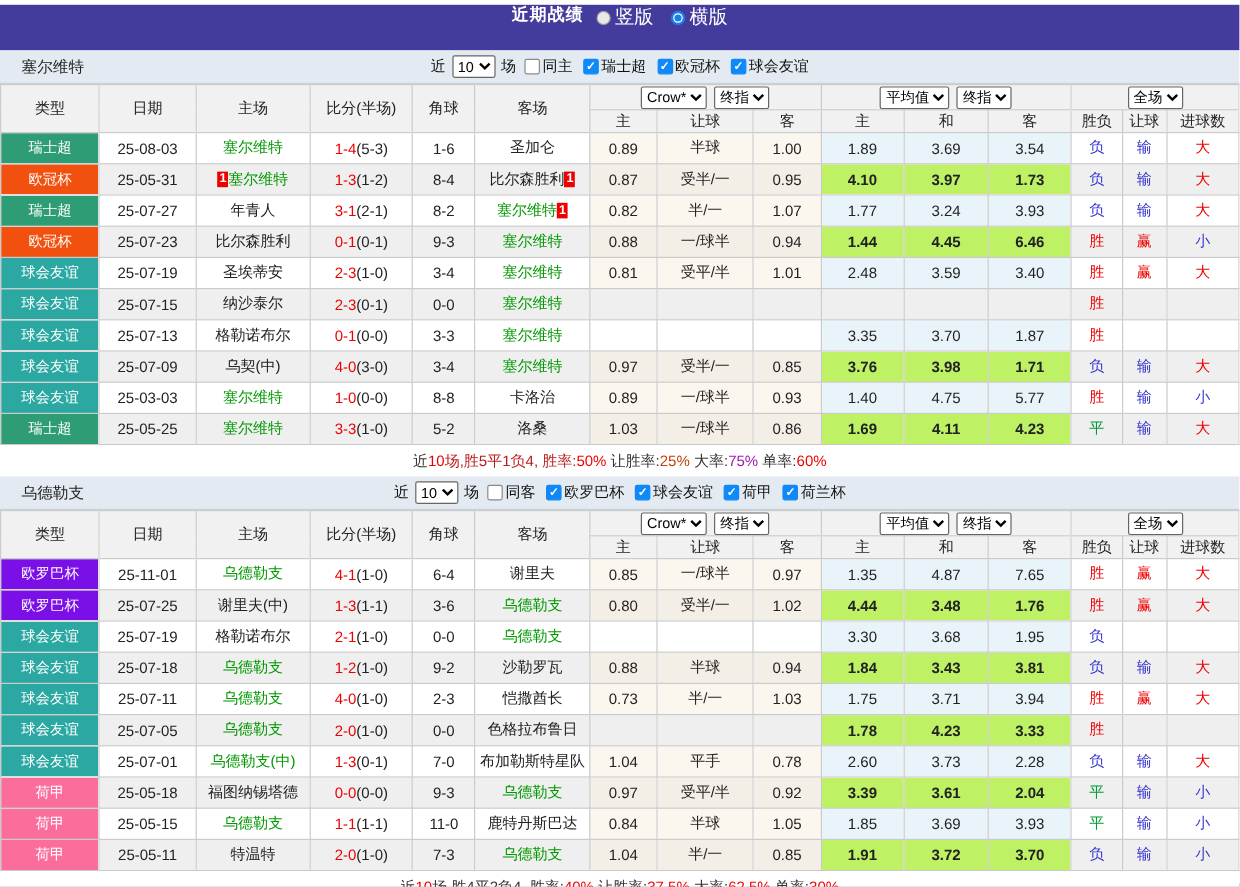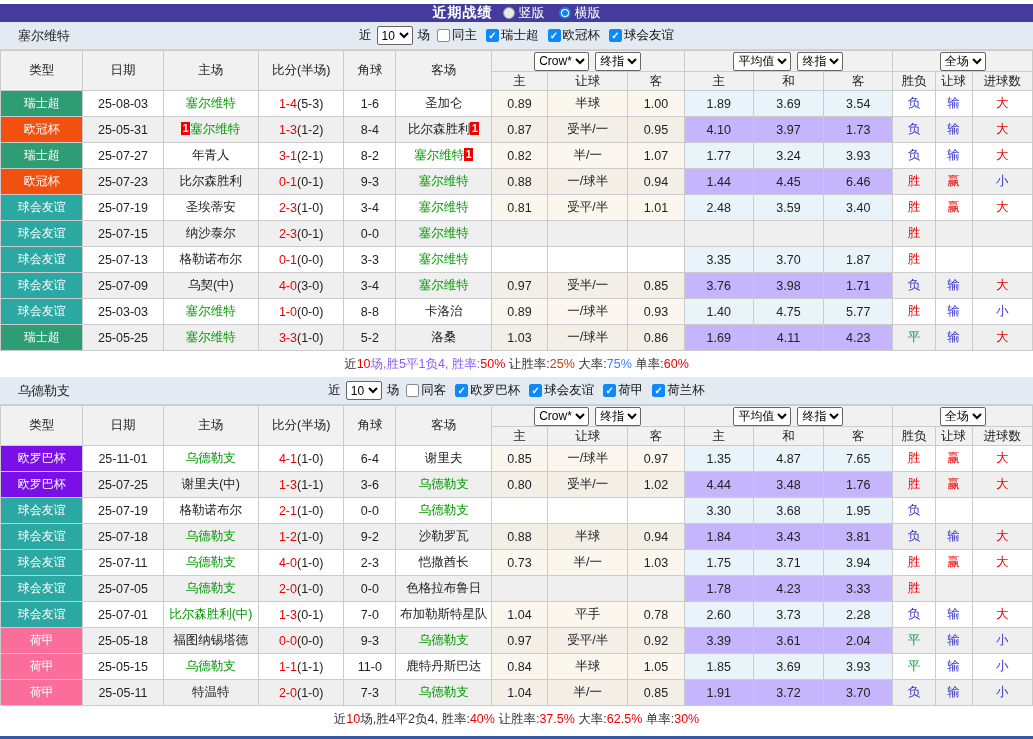--- a/index.html
+++ b/index.html
@@ -6,25 +6,25 @@
   body {
     width: 1033px; height: 739px; overflow: hidden;
     font-family: "Liberation Sans", sans-serif;
     background: #fff; color: #222;
   }
   .page { width: 1033px; height: 739px; border-bottom: 3px solid #3B55A6; background:#fff; }
   .topgap { height: 4px; background: #fff; }
 
   
   .titlebar {
-    height: 18px; background: #443C9C; color: #fff;
-    display: flex; align-items: flex-end; justify-content: center; gap: 10px;
+    height: 38px; background: #443C9C; color: #fff;
+    display: flex; align-items: flex-start; justify-content: center; gap: 10px;
   }
   .titlebar .title { font-size: 14px; font-weight: bold; letter-spacing: 1px; }
-  .radios { display: flex; align-items: center; gap: 14px; font-size: 13px; }
+  .radios { display: flex; align-items: center; gap: 14px; font-size: 16px; }
   .radio-pair { display: inline-flex; align-items: center; gap: 4px; cursor: pointer; }
   .radio {
     width: 12px; height: 12px; border-radius: 50%;
     background: #E9E9E9; border: 1px solid #9A9A9A; display: inline-block;
   }
   .radio.checked {
     background: #fff; border: 2px solid #1B7FE8; position: relative;
   }
   .radio.checked::after {
     content: ""; position: absolute; left: 1px; top: 1px;
@@ -60,21 +60,21 @@
   }
   thead th { background: #F1F1F1; }
   thead tr.selrow th { height: 21px; border-bottom: none; }
   thead tr.subrow th { height: 19px; }
   tbody td { height: 26px; }
   tr.alt td { background: #EFEFEF; }
   td.type { color: #fff; font-size: 12px; }
   td.crow-t { background: #FBF7EE; }
   tr.alt td.crow-t { background: #F3EFE6; }
   td.avg-t { background: #E9F4FA; }
-  tr.alt td.avg-t { background: #c4b5fd; }
+  tr.alt td.avg-t { background: #bef264; font-weight: bold; }
   .self-team { color: #009900; }
   .score-main { color: #EE0000; }
   .score-half { color: #222; }
   .redcard {
     display: inline-block; background: #EE0000; color: #fff;
     font-size: 10.5px; font-weight: bold; line-height: 13px;
     width: 9px; height: 13px; vertical-align: 1px;
   }
   .summary {
     height: 26px; display: flex; align-items: center; justify-content: center;
@@ -344,26 +344,26 @@
             <td class="avg-t">4.23</td>
             <td style="color: rgb(0, 153, 51);">平</td>
             <td style="color: rgb(51, 51, 204);">输</td>
             <td style="color: rgb(238, 0, 0);">大</td>
           </tr>
         </tbody>
     </table>
     <div class="summary">
         <span style="color: rgb(51, 51, 51); white-space: pre;">近</span>
         <span style="color: rgb(238, 0, 0); white-space: pre;">10</span>
-        <span style="color: #8b5cf6; white-space: pre;">场,胜5平1负4, 胜率:</span>
+        <span style="color: #b91c1c; white-space: pre;">场,胜5平1负4, 胜率:</span>
         <span style="color: rgb(238, 0, 0); white-space: pre;">50%</span>
         <span style="color: rgb(51, 51, 51); white-space: pre;"> 让胜率:</span>
         <span style="color: #c2410c; white-space: pre;">25%</span>
         <span style="color: rgb(51, 51, 51); white-space: pre;"> 大率:</span>
-        <span style="color: #3b82f6; white-space: pre;">75%</span>
+        <span style="color: #a21caf; white-space: pre;">75%</span>
         <span style="color: rgb(51, 51, 51); white-space: pre;"> 单率:</span>
         <span style="color: rgb(238, 0, 0); white-space: pre;">60%</span>
       </div>
   </div>
 
   <div class="section">
     <div class="section-header">
       <span class="team-name">乌德勒支</span>
       <span class="filters">
           <span>近</span>
@@ -538,21 +538,21 @@
             <td class="avg-t">1.78</td>
             <td class="avg-t">4.23</td>
             <td class="avg-t">3.33</td>
             <td style="color: rgb(238, 0, 0);">胜</td>
             <td></td>
             <td></td>
           </tr>
           <tr>
             <td class="type" style="background: rgb(43, 168, 162);">球会友谊</td>
             <td>25-07-01</td>
-            <td><span class="self-team">比尔森胜利(中)</span></td>
+            <td><span class="self-team">乌德勒支(中)</span></td>
             <td><span class="score-main">1-3</span><span class="score-half">(0-1)</span></td>
             <td>7-0</td>
             <td><span>布加勒斯特星队</span></td>
             <td class="crow-t">1.04</td>
             <td class="crow-t">平手</td>
             <td class="crow-t">0.78</td>
             <td class="avg-t">2.60</td>
             <td class="avg-t">3.73</td>
             <td class="avg-t">2.28</td>
             <td style="color: rgb(51, 51, 204);">负</td>

